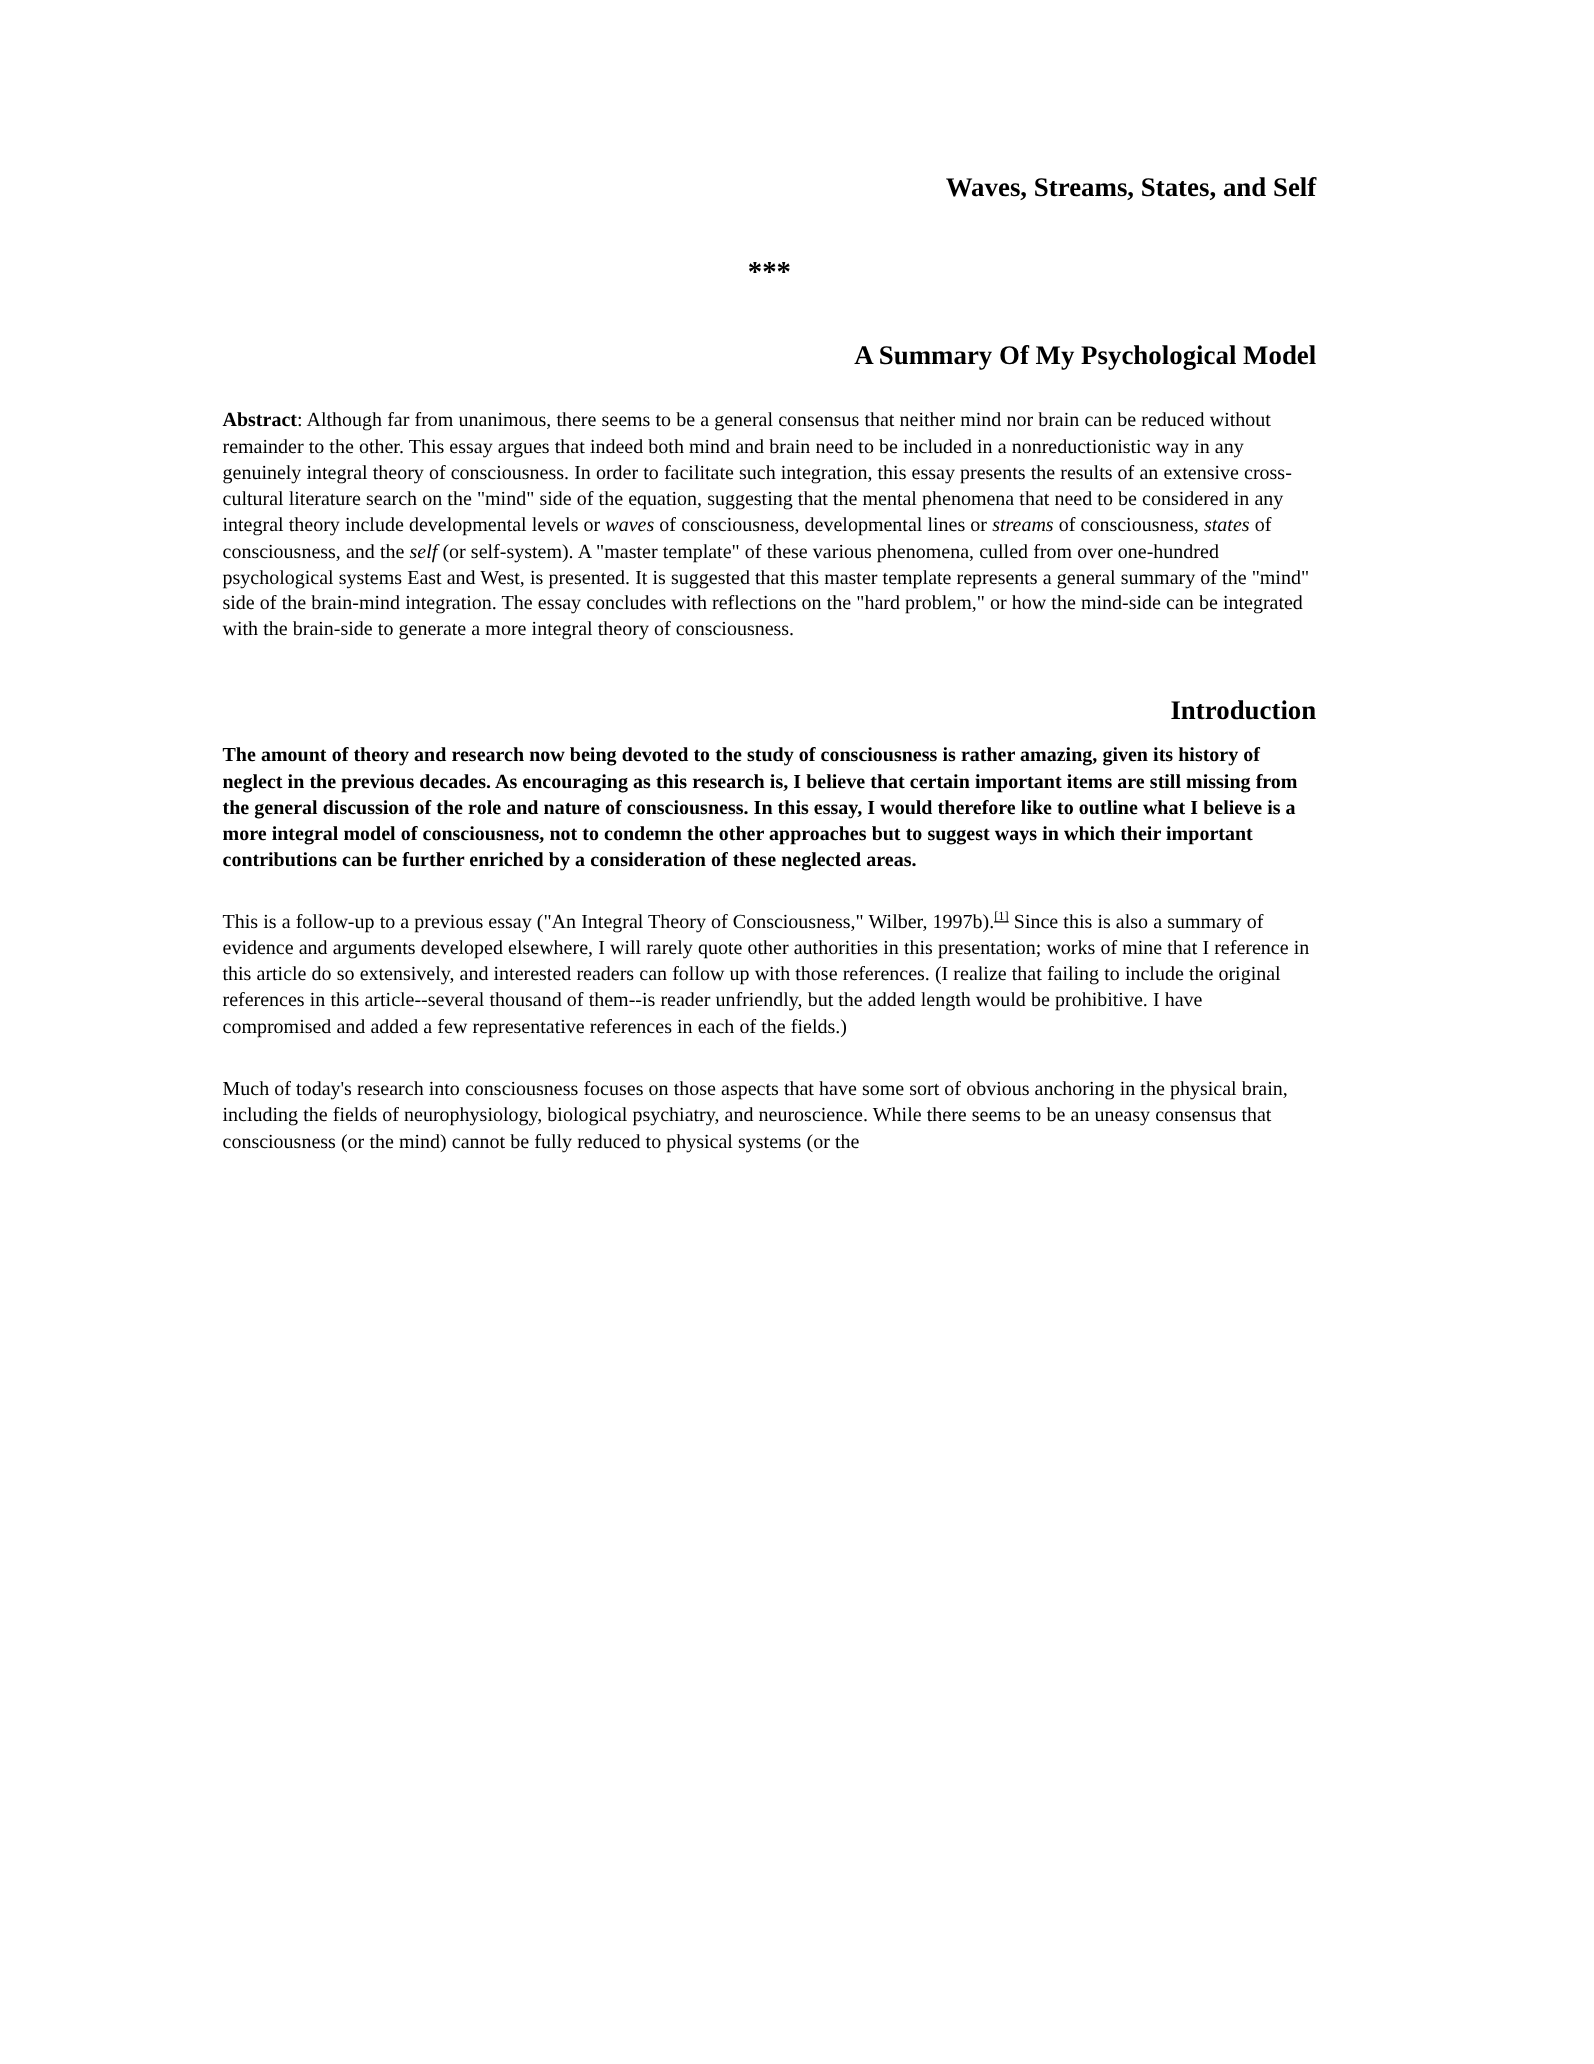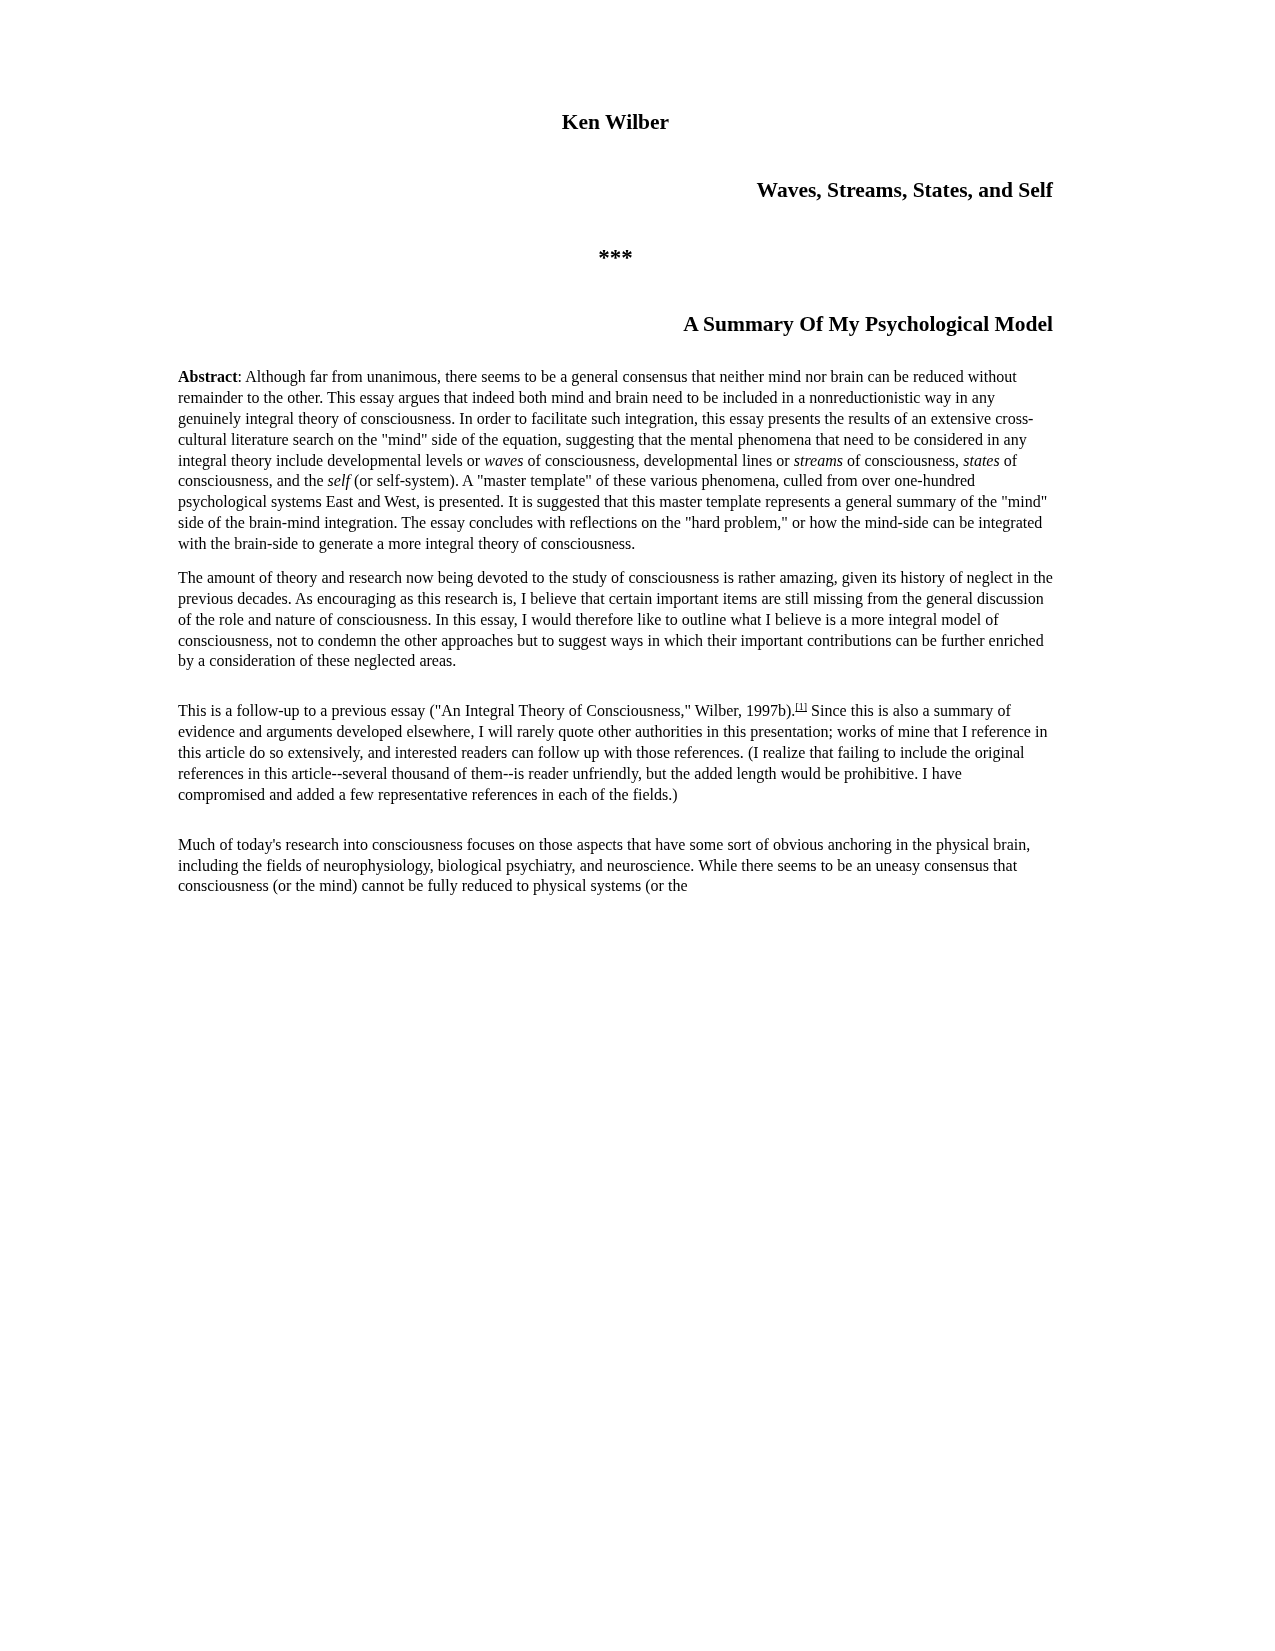--- a/index.html
+++ b/index.html
@@ -49,21 +49,21 @@
     text-align: right;
   }
   p.body-text {
     font-size: 16px;
     line-height: 1.305;
     margin: 29px 0 0 0;
     text-align: left;
     word-spacing: 0.1px;
   }
   p.body-text.bold-block {
-    font-weight: normal;
+    font-weight: bold;
     margin-top: 13px;
   }
   .lead-label {
     font-weight: bold;
   }
   em {
     font-style: italic;
   }
   sup.footnote-ref {
     font-size: 0.62em;
@@ -75,31 +75,31 @@
     color: #000000;
     text-decoration: underline;
     cursor: pointer;
   }
 </style>
 </head>
 <body>
 
 <div class="page">
 
-  <div class="doc-title">Ken Wilber</div>
 
   <div class="doc-subtitle">Waves, Streams, States, and Self</div>
 
   <div class="doc-divider">***</div>
 
   <h2 class="section-heading">A Summary Of My Psychological Model</h2>
 
   <p class="body-text"><span class="lead-label">Abstract</span><span>: </span><span>Although far from unanimous, there seems to be a general consensus that neither mind nor brain can be reduced without remainder to the other. This essay argues that indeed both mind and brain need to be included in a nonreductionistic way in any genuinely integral theory of consciousness. In order to facilitate such integration, this essay presents the results of an extensive cross-cultural literature search on the "mind" side of the equation, suggesting that the mental phenomena that need to be considered in any integral theory include developmental levels or </span><em>waves</em><span> of consciousness, developmental lines or </span><em>streams</em><span> of consciousness, </span><em>states</em><span> of consciousness, and the </span><em>self</em><span> (or self-system). A "master template" of these various phenomena, culled from over one-hundred psychological systems East and West, is presented. It is suggested that this master template represents a general summary of the "mind" side of the brain-mind integration. The essay concludes with reflections on the "hard problem," or how the mind-side can be integrated with the brain-side to generate a more integral theory of consciousness.</span></p>
 
 
+  <h2 class="section-heading">Introduction</h2>
 
   <p class="body-text bold-block">The amount of theory and research now being devoted to the study of consciousness is rather amazing, given its history of neglect in the previous decades. As encouraging as this research is, I believe that certain important items are still missing from the general discussion of the role and nature of consciousness. In this essay, I would therefore like to outline what I believe is a more integral model of consciousness, not to condemn the other approaches but to suggest ways in which their important contributions can be further enriched by a consideration of these neglected areas.</p>
 
   <p class="body-text"><span>This is a follow-up to a previous essay ("An Integral Theory of Consciousness," Wilber, 1997b).</span><sup class="footnote-ref"><span class="footnote-link">[1]</span></sup><span> Since this is also a summary of evidence and arguments developed elsewhere, I will rarely quote other authorities in this presentation; works of mine that I reference in this article do so extensively, and interested readers can follow up with those references. (I realize that failing to include the original references in this article--several thousand of them--is reader unfriendly, but the added length would be prohibitive. I have compromised and added a few representative references in each of the fields.)</span></p>
 
   <p class="body-text">Much of today's research into consciousness focuses on those aspects that have some sort of obvious anchoring in the physical brain, including the fields of neurophysiology, biological psychiatry, and neuroscience. While there seems to be an uneasy consensus that consciousness (or the mind) cannot be fully reduced to physical systems (or the</p>
 
 </div>
 
 </body></html>

